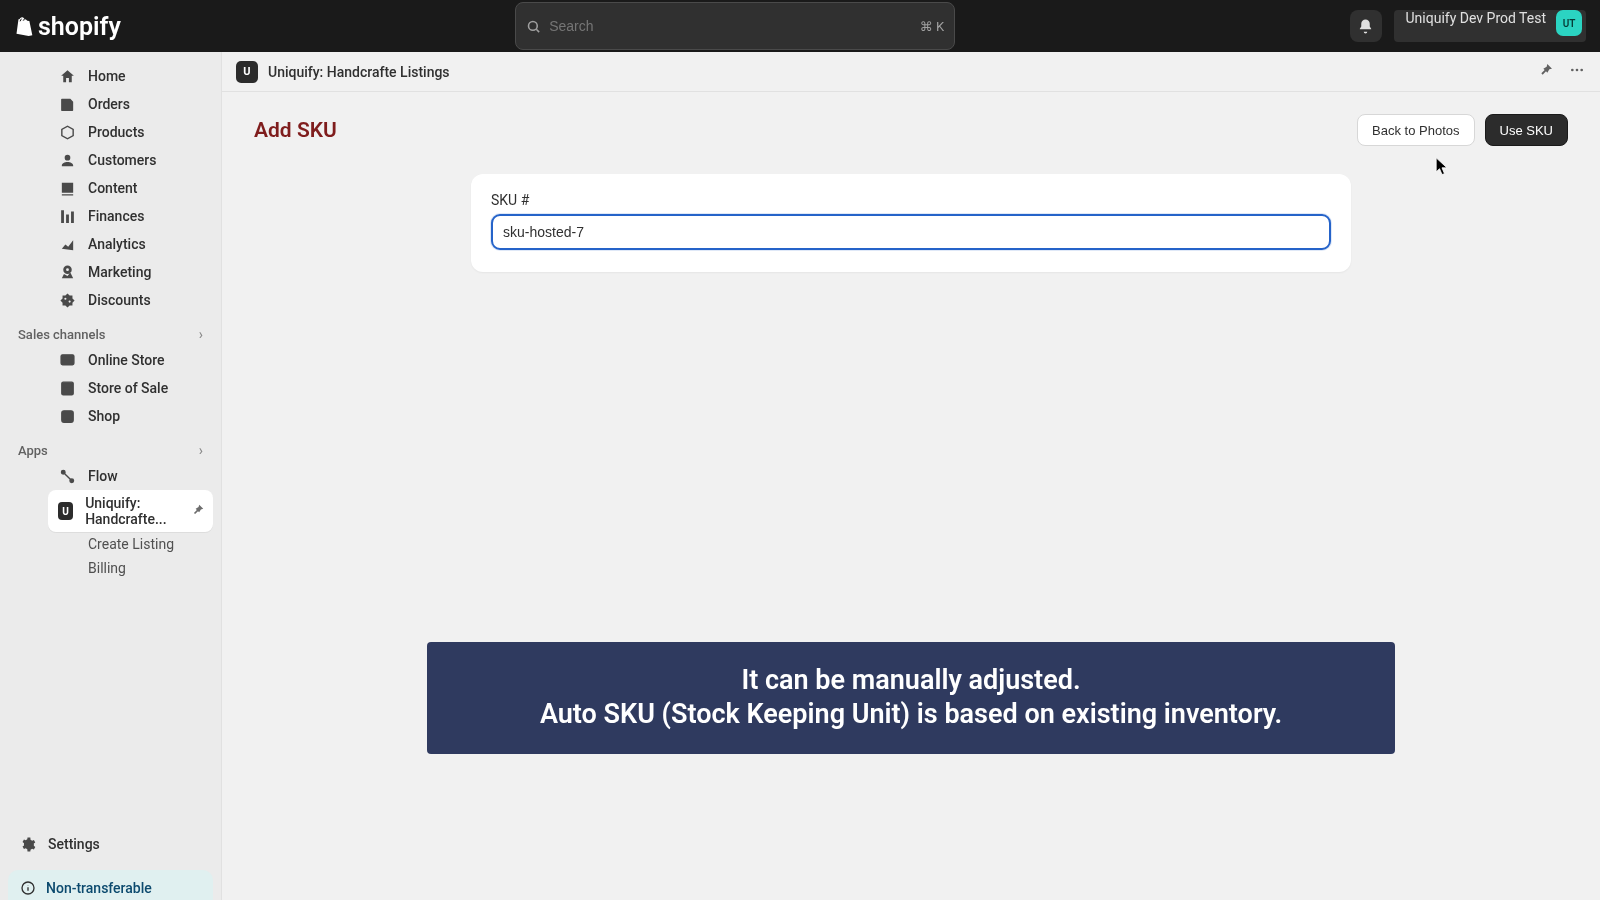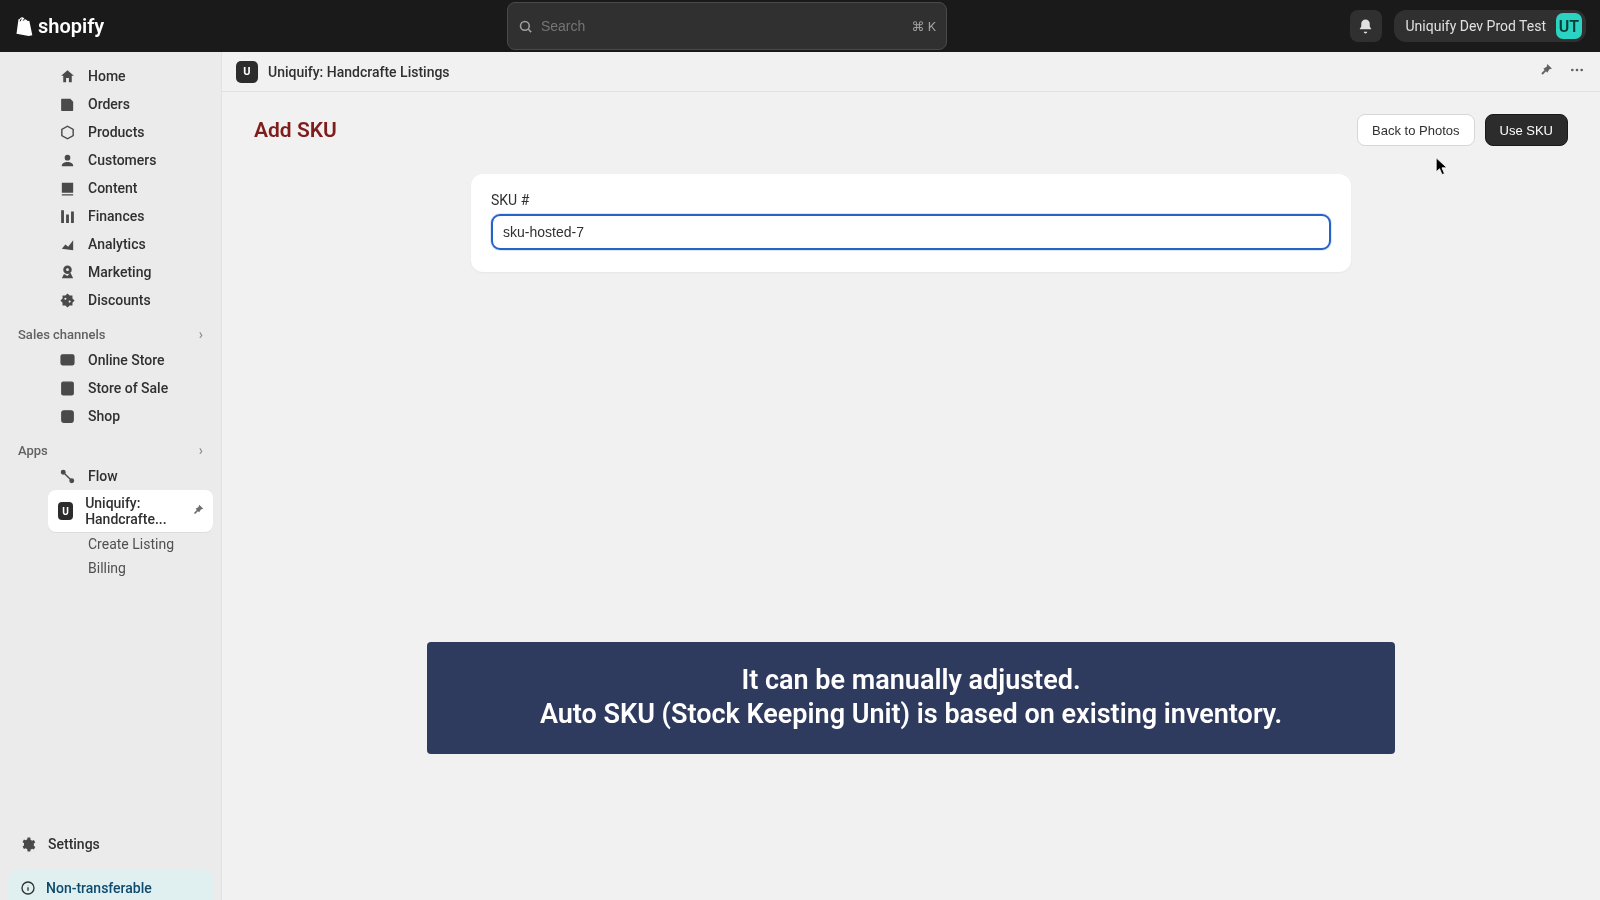--- a/index.html
+++ b/index.html
@@ -19,21 +19,21 @@
     align-items: center;
     padding: 0 14px;
     gap: 12px;
   }
   .logo {
     display: flex;
     align-items: center;
     gap: 4px;
     color: #fff;
     font-weight: 600;
-    font-size: 20px;
+    font-size: 25px;
   }
   .logo svg { width: 20px; height: 22px; fill: #fff; }
   .search-wrap {
     flex: 1;
     display: flex;
     justify-content: center;
   }
   .search {
     width: 440px;
     height: 48px;
@@ -57,33 +57,33 @@
   .search-kbd { color: #a0a0a0; font-size: 13px; }
   .bell {
     width: 32px; height: 32px;
     background: #303030;
     border-radius: 8px;
     display: flex; align-items: center; justify-content: center;
   }
   .store-chip {
     height: 32px;
     background: #303030;
-    border-radius: 12px;
-    display: flex;
-    align-items: center;
+    border-radius: 4px;
+    display: flex;
+    align-items: flex-start;
     padding: 0 4px 0 12px;
     gap: 10px;
     color: #e0e0e0;
   }
   .avatar {
     width: 26px; height: 26px;
     background: #2bd4c2;
     border-radius: 7px;
     color: #063b35;
-    font-size: 16px;
+    font-size: 10px;
     font-weight: 600;
     display: flex; align-items: center; justify-content: center;
   }
 
   
   .layout { display: flex; height: calc(900px - 52px); }
   .sidebar {
     width: 222px;
     background: #ebebeb;
     border-right: 1px solid #e1e1e1;

